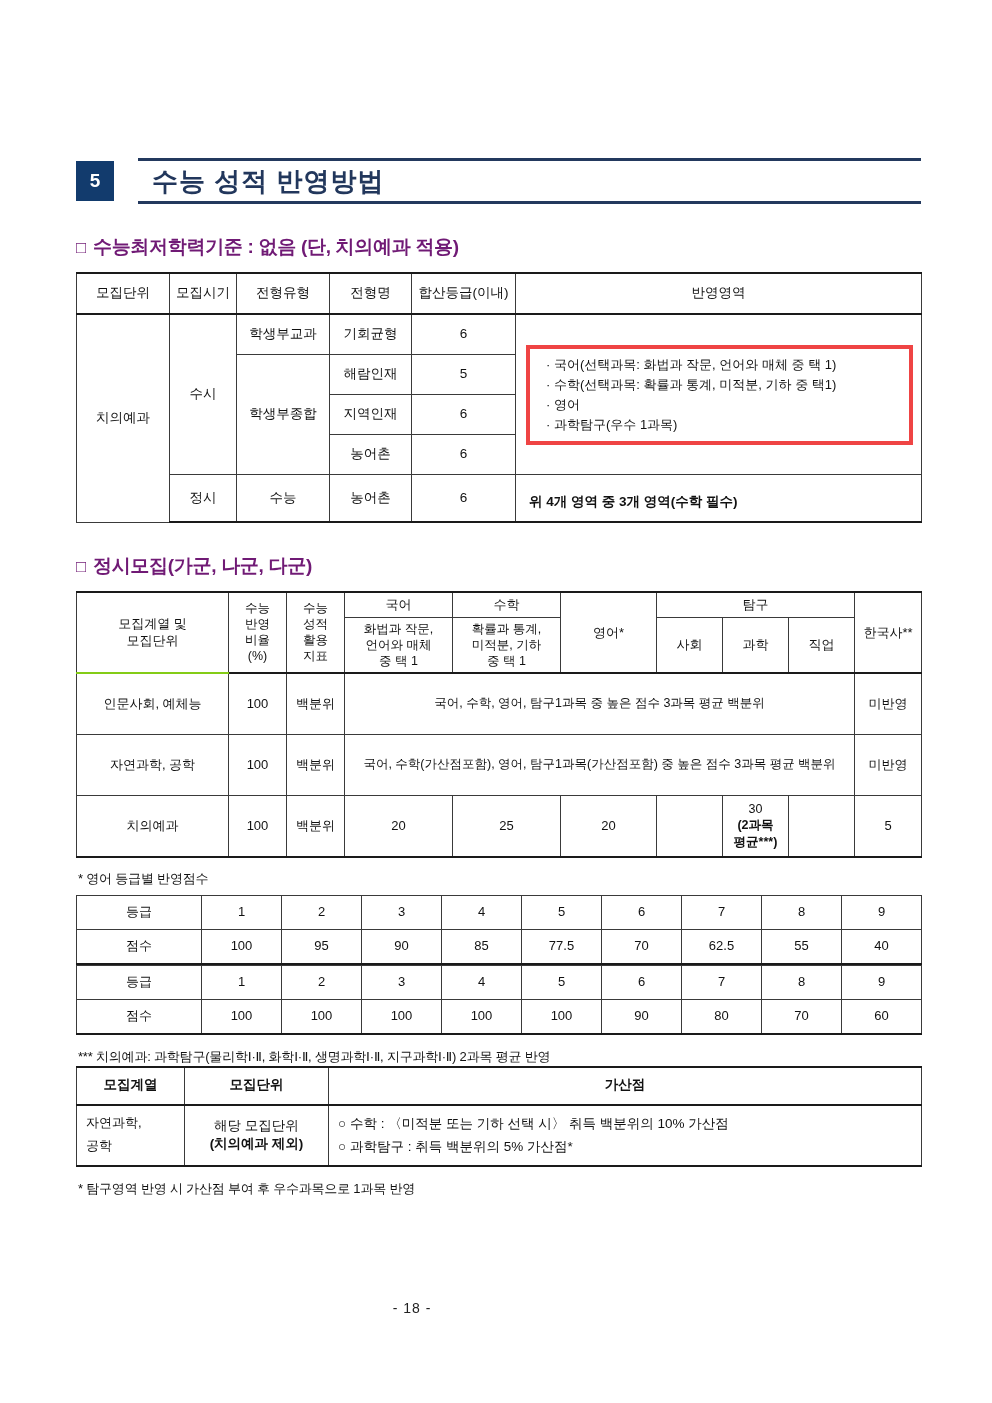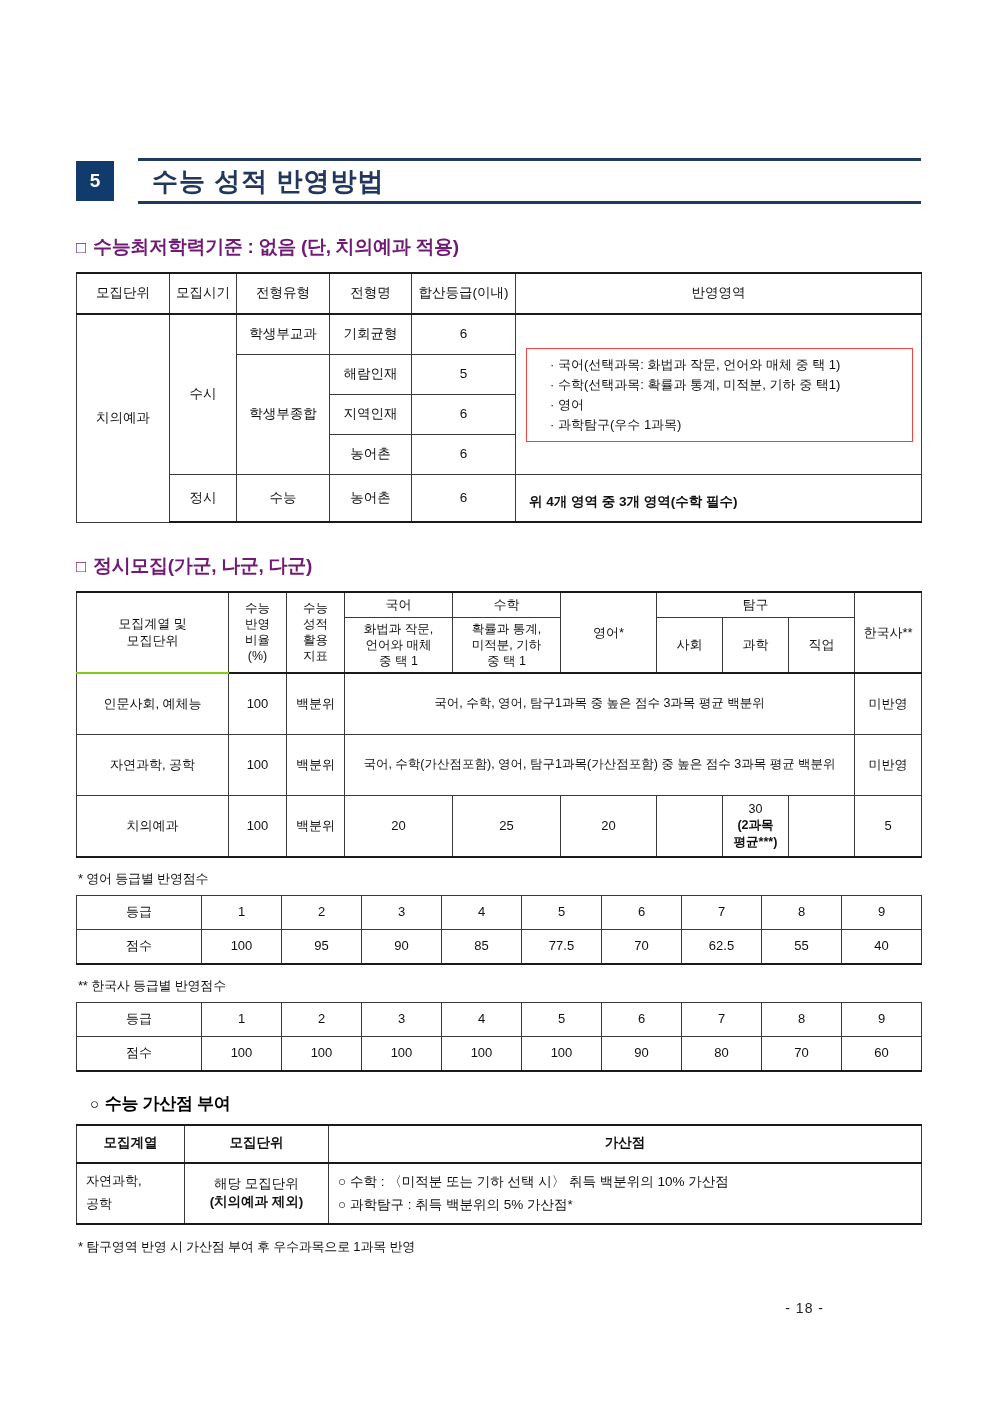--- a/index.html
+++ b/index.html
@@ -117,22 +117,22 @@
   table.doc tbody tr:last-child td {
     border-bottom: 2px solid #1a1a1a;
   }
   table.doc thead .nb { border-bottom: 1px solid #3a3a3a; }
   table.doc .lft { text-align: left; padding-left: 9px; margin-left: 31px; }
 
   
   .t1 td { height: 33px; font-size: 13.5px; }
   .t1 .reflect-cell { padding: 7px 8px 6px 10px; text-align: left; }
   .reflect-box {
-    border: 1px solid #ef4444;
-    padding: 6px 9px 6px 23px;
+    border: 4px solid #ef4444;
+    padding: 6px 9px 6px 16px;
     font-size: 13px;
     line-height: 1.55;
     text-align: left;
   }
   .reflect-box div { white-space: nowrap; }
   .reflect-note {
     font-size: 13.5px;
     font-weight: bold;
     margin-top: 7px;
     padding-left: 3px;
@@ -167,21 +167,21 @@
     margin: 13px 0 0 2px;
     letter-spacing: -0.2px;
   }
 
   
   .page-footer {
     position: absolute;
     left: 0;
     top: 1300px;
     width: 824px;
-    text-align: right;
+    text-align: center;
     font-size: 14px;
     color: #222222;
     letter-spacing: 1px;
   }
 </style>
 </head>
 <body>
 
 <div class="page">
   <div class="content">
@@ -376,21 +376,20 @@
           <td>85</td>
           <td>77.5</td>
           <td>70</td>
           <td>62.5</td>
           <td>55</td>
           <td>40</td>
         </tr>
       </tbody>
     </table>
 
-    <div class="note">** 한국사 등급별 반영점수</div>
 
     <table class="doc t3">
       <colgroup>
         <col style="width:125px">
           <col style="width:80px">
           <col style="width:80px">
           <col style="width:80px">
         <col style="width:80px">
           <col style="width:80px">
           <col style="width:80px">
@@ -419,24 +418,22 @@
           <td>100</td>
           <td>100</td>
           <td>90</td>
           <td>80</td>
           <td>70</td>
           <td>60</td>
         </tr>
       </tbody>
     </table>
 
-
-    <div class="h-circle" style="margin-top:20px">
-      <span class="ci">○</span><span>수능 가산점 부여</span>
-    </div>
+    <div class="note-after">*** 치의예과: 과학탐구(물리학Ⅰ·Ⅱ, 화학Ⅰ·Ⅱ, 생명과학Ⅰ·Ⅱ, 지구과학Ⅰ·Ⅱ) 2과목 평균 반영</div>
+
 
     <table class="doc t4">
       <colgroup>
         <col style="width:108px">
           <col style="width:144px">
           <col style="width:593px">
       </colgroup>
       <thead>
         <tr class="hdr">
           <td>모집계열</td>

